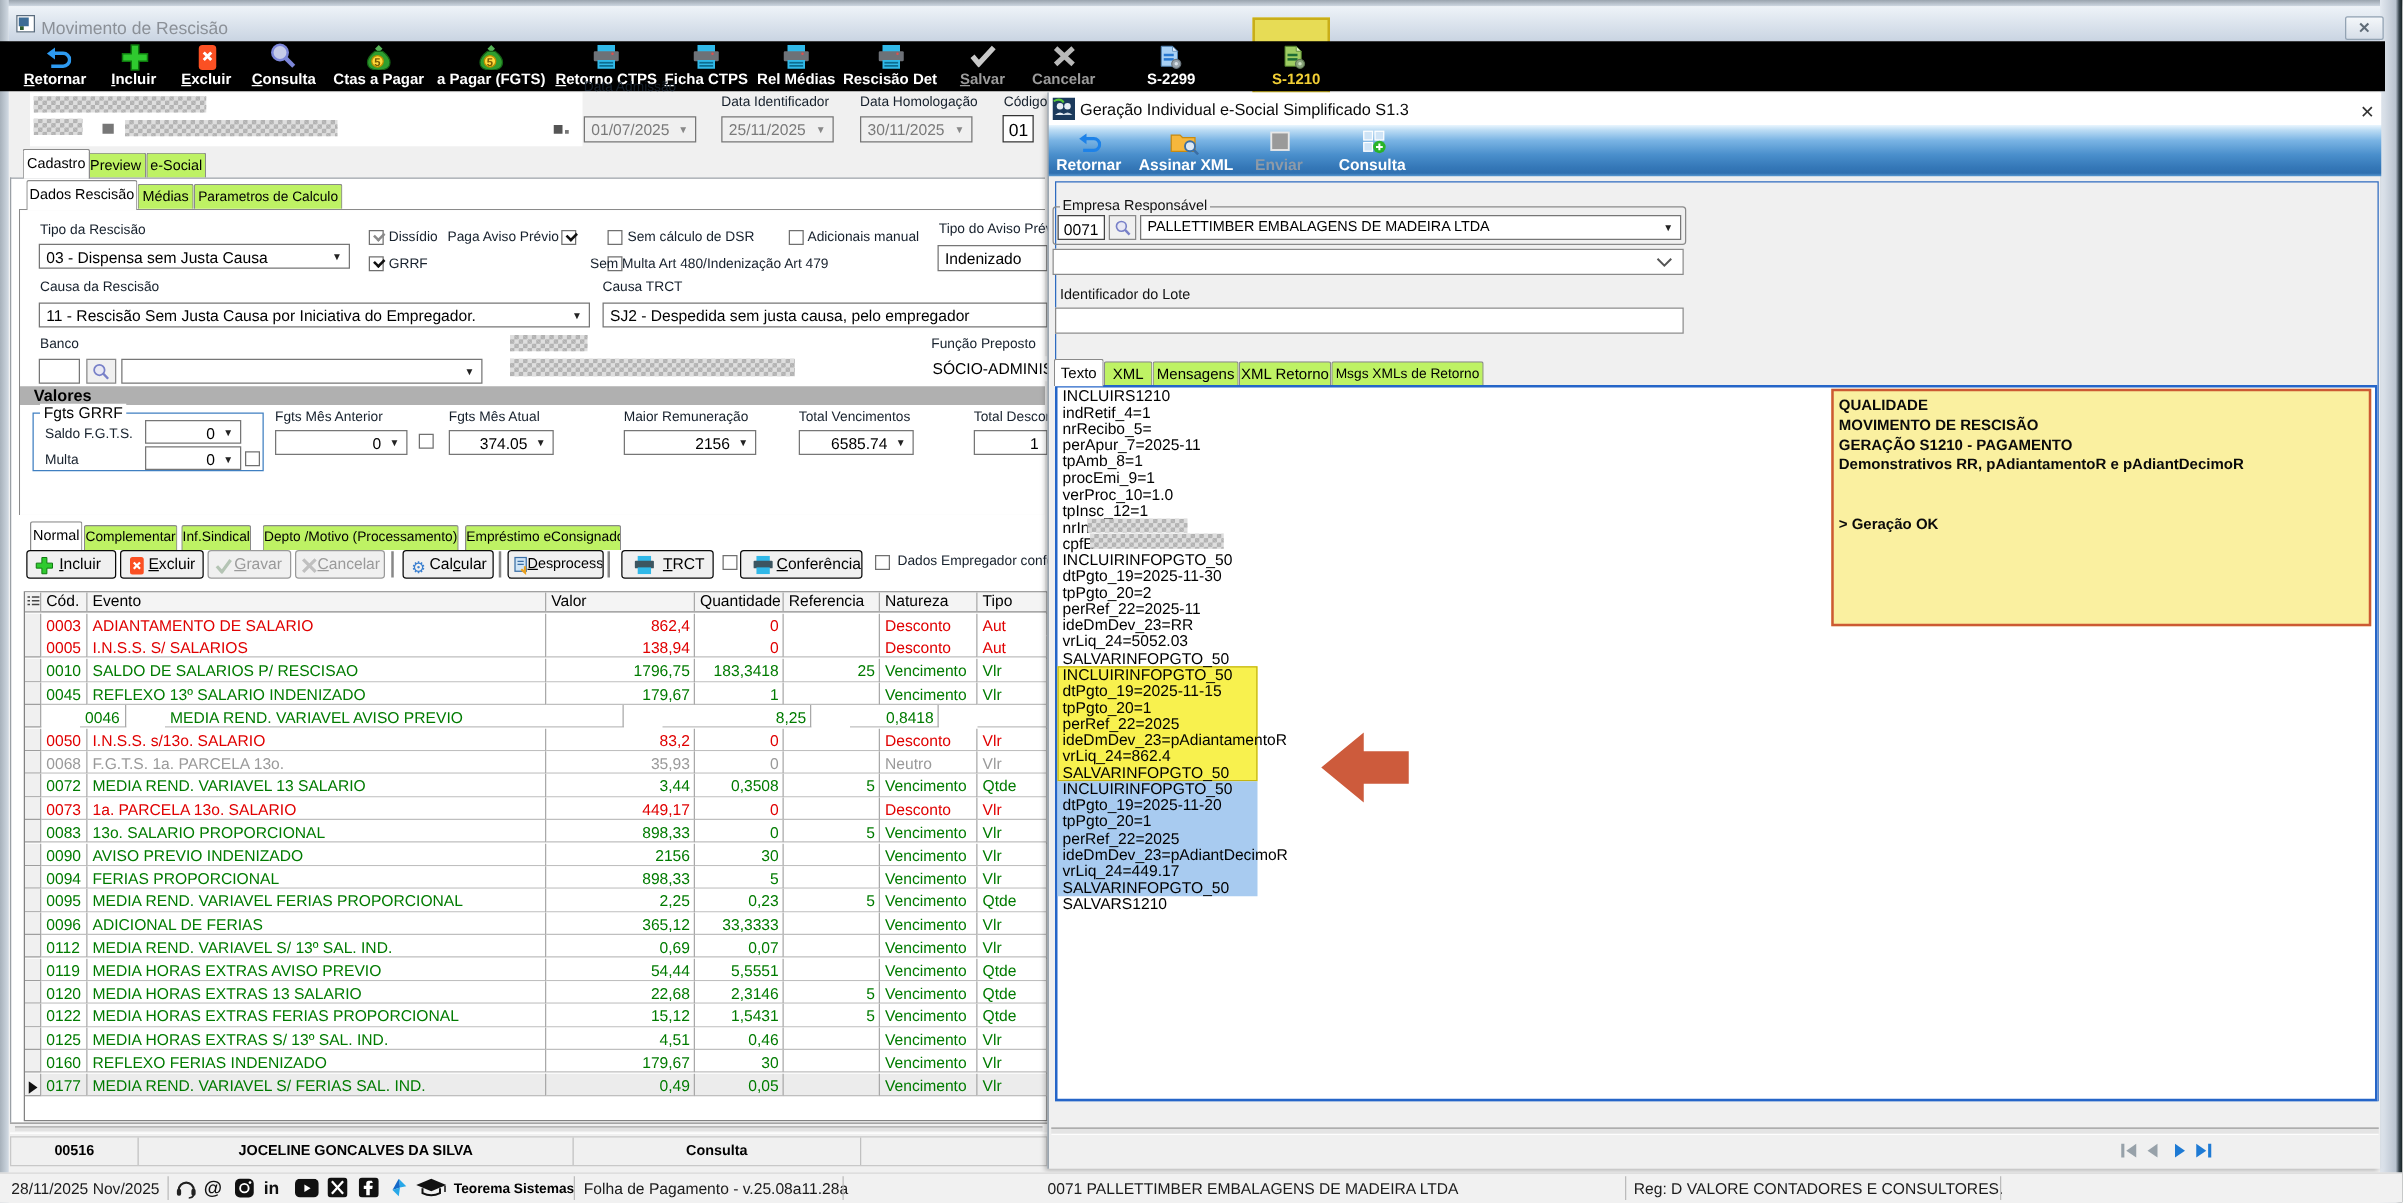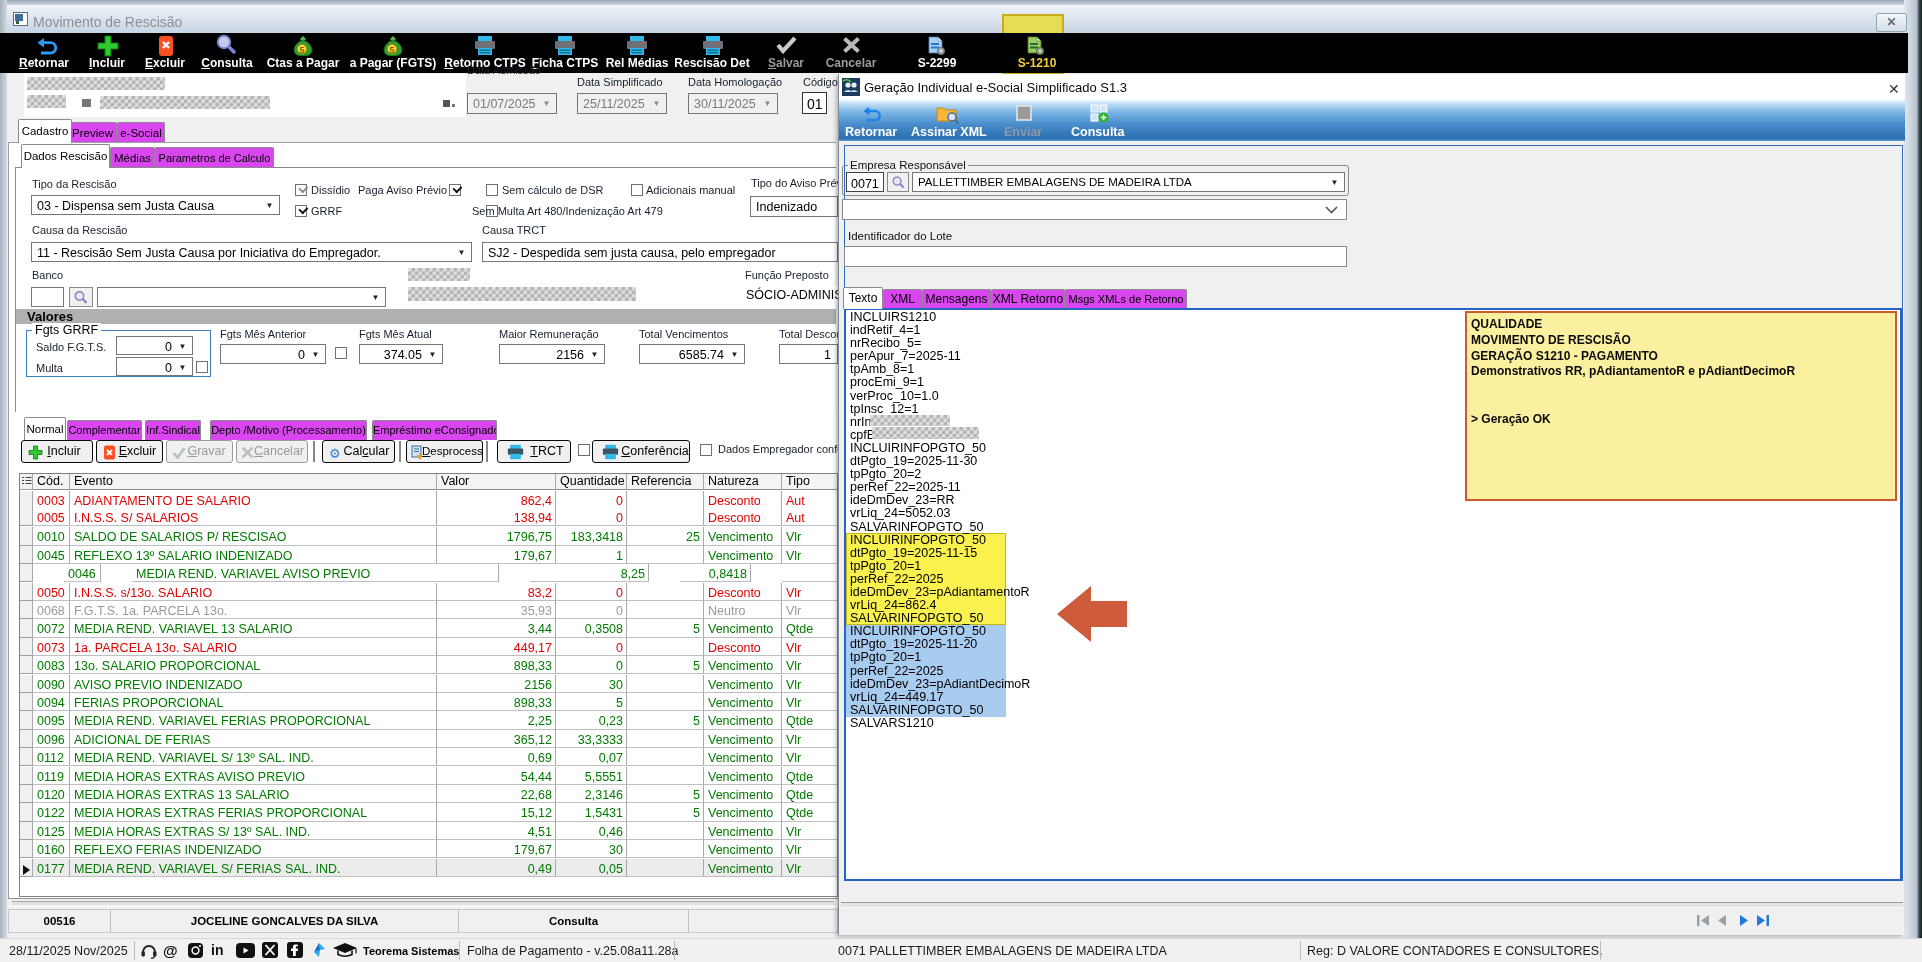--- a/index.html
+++ b/index.html
@@ -11,21 +11,21 @@
 .cmb .tx{position:absolute;left:5px;top:3px;}
 .arw{position:absolute;right:2px;top:2px;bottom:2px;width:15px;background:#fff;color:#222;font-size:8px;text-align:center;}
 .arw:after{content:"▼";position:relative;top:3px;}
 .dis{background:#f0f0f0;color:#7a7a7a;}
 .dis .arw{background:#f0f0f0;color:#888;}
 .cb{width:12px;height:12px;background:#fff;border:1px solid #707070;position:absolute;}
 .ck:after{content:"";position:absolute;left:1.5px;top:-1px;width:6px;height:4px;border-left:2px solid #111;border-bottom:2px solid #111;transform:rotate(-45deg) translate(0,2px);}
 .ckg:after{border-color:#8a8a8a;}
 .tbi{position:absolute;color:#fff;font-weight:bold;font-size:12px;white-space:nowrap;text-align:center;}
 .tbi u{text-decoration:underline;}
-.tab{position:absolute;background:#d946ef;border:1px solid #8a8a8a;border-bottom:none;border-radius:2px 2px 0 0;font-size:11.5px;color:#000;text-align:center;white-space:nowrap;overflow:hidden;}
+.tab{position:absolute;background:#bef264;border:1px solid #8a8a8a;border-bottom:none;border-radius:2px 2px 0 0;font-size:11.5px;color:#000;text-align:center;white-space:nowrap;overflow:hidden;}
 .tab.on{background:#fff;z-index:3;}
 .grn{color:#007b00;}
 .red{color:#e00000;}
 .gry{color:#9a9a9a;}
 .btn{position:absolute;background:#f0f0f0;border:1px solid #0a0a0a;border-radius:3px;font-size:12.5px;color:#000;text-align:center;white-space:nowrap;}
 .btn.gb{border-color:#9a9a9a;color:#9a9a9a;}
 .ghead,.grow{position:absolute;left:20px;width:817px;display:flex;font-size:12.5px;}
 .ghead>div,.grow>div{border-right:1px solid #a9a9a9;border-bottom:1px solid #bfbfbf;white-space:nowrap;overflow:hidden;padding:1px 3px 0 4px;height:100%;}
 .ghead{height:16px;background:#f4f4f4;color:#000;}
 .ghead>div{border-bottom:1px solid #8e8e8e;padding-top:0;}
@@ -156,21 +156,21 @@
 
 <div class="ab" style="left:24px;top:74px;width:442px;height:43px;background:#fff;"></div>
 <div class="ab blur" style="left:27px;top:77px;width:138px;height:13px;"></div>
 <div class="ab blur" style="left:27px;top:95px;width:39px;height:13px;"></div>
 <div class="ab" style="left:82px;top:99px;width:9px;height:8px;background:#777;"></div>
 <div class="ab" style="left:97px;top:93px;width:361px;height:20px;background:#fff;"></div>
 <div class="ab blur" style="left:100px;top:96px;width:170px;height:13px;"></div>
 <div class="ab" style="left:443px;top:100px;width:7px;height:7px;background:#555;"></div>
 <div class="ab" style="left:452px;top:104px;width:3px;height:3px;background:#777;"></div>
 <div class="ab lbl" style="left:467px;top:64px;">Data Admissão</div>
-<div class="ab lbl" style="left:577px;top:76px;">Data Simplificado</div>
+<div class="ab lbl" style="left:577px;top:76px;">Data Identificador</div>
 <div class="ab lbl" style="left:688px;top:76px;">Data Homologação</div>
 <div class="ab lbl" style="left:803px;top:76px;">Código da Rescisão</div>
 <div class="ab cmb dis" style="left:467px;top:93px;width:90px;height:21px;">
     <span class="tx">01/07/2025</span>
     <span class="arw"></span>
   </div>
 <div class="ab cmb dis" style="left:577px;top:93px;width:90px;height:21px;">
     <span class="tx">25/11/2025</span>
     <span class="arw"></span>
   </div>
@@ -263,21 +263,21 @@
 <div class="ab cmb" style="left:359px;top:344px;width:84px;height:20px;">
       <span class="tx" style="right:20px;left:auto;">374.05</span>
       <span class="arw"></span>
     </div>
 <div class="ab lbl" style="left:499px;top:328px;">Maior Remuneração</div>
 <div class="ab cmb" style="left:499px;top:344px;width:106px;height:20px;">
       <span class="tx" style="right:20px;left:auto;">2156</span>
       <span class="arw"></span>
     </div>
 <div class="ab lbl" style="left:639px;top:328px;">Total Vencimentos</div>
-<div class="ab cmb" style="left:639px;top:344px;width:106px;height:20px;">
+<div class="ab cmb" style="left:639px;top:344px;width:92px;height:20px;">
       <span class="tx" style="right:20px;left:auto;">6585.74</span>
       <span class="arw"></span>
     </div>
 <div class="ab lbl" style="left:779px;top:328px;">Total Descontos</div>
 <div class="ab cmb" style="left:779px;top:344px;width:59px;height:20px;">
       <span class="tx" style="right:6px;left:auto;">1</span>
     </div>
 </div>
 
 <div id="midtabs">

